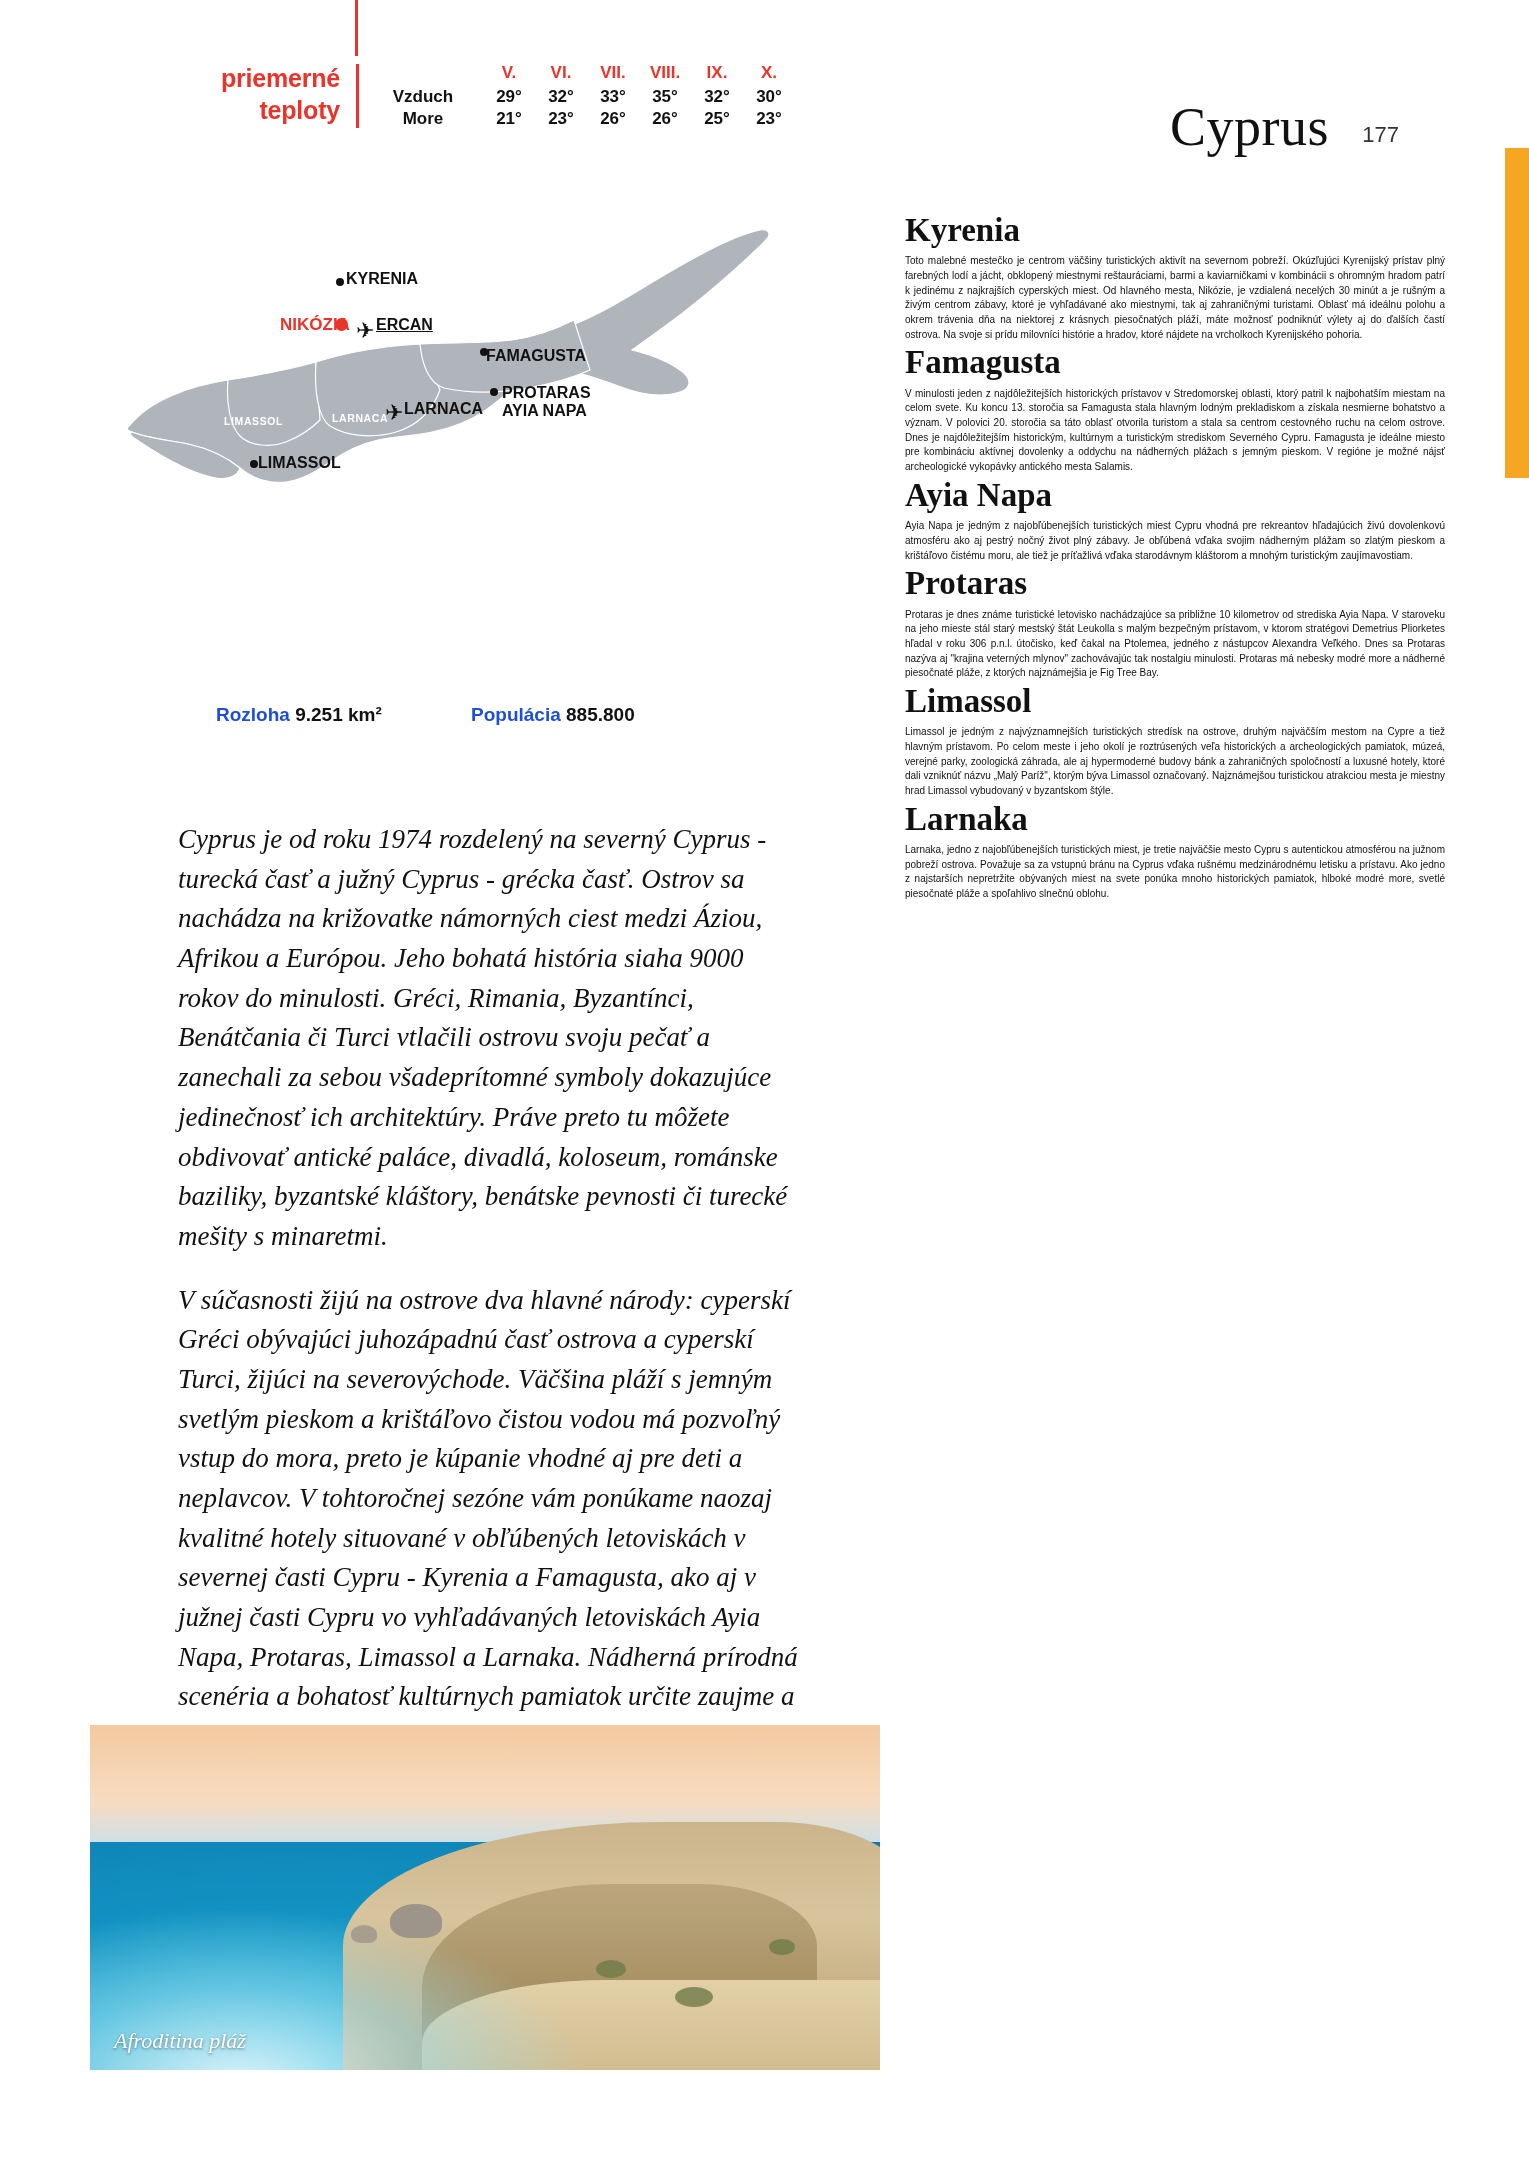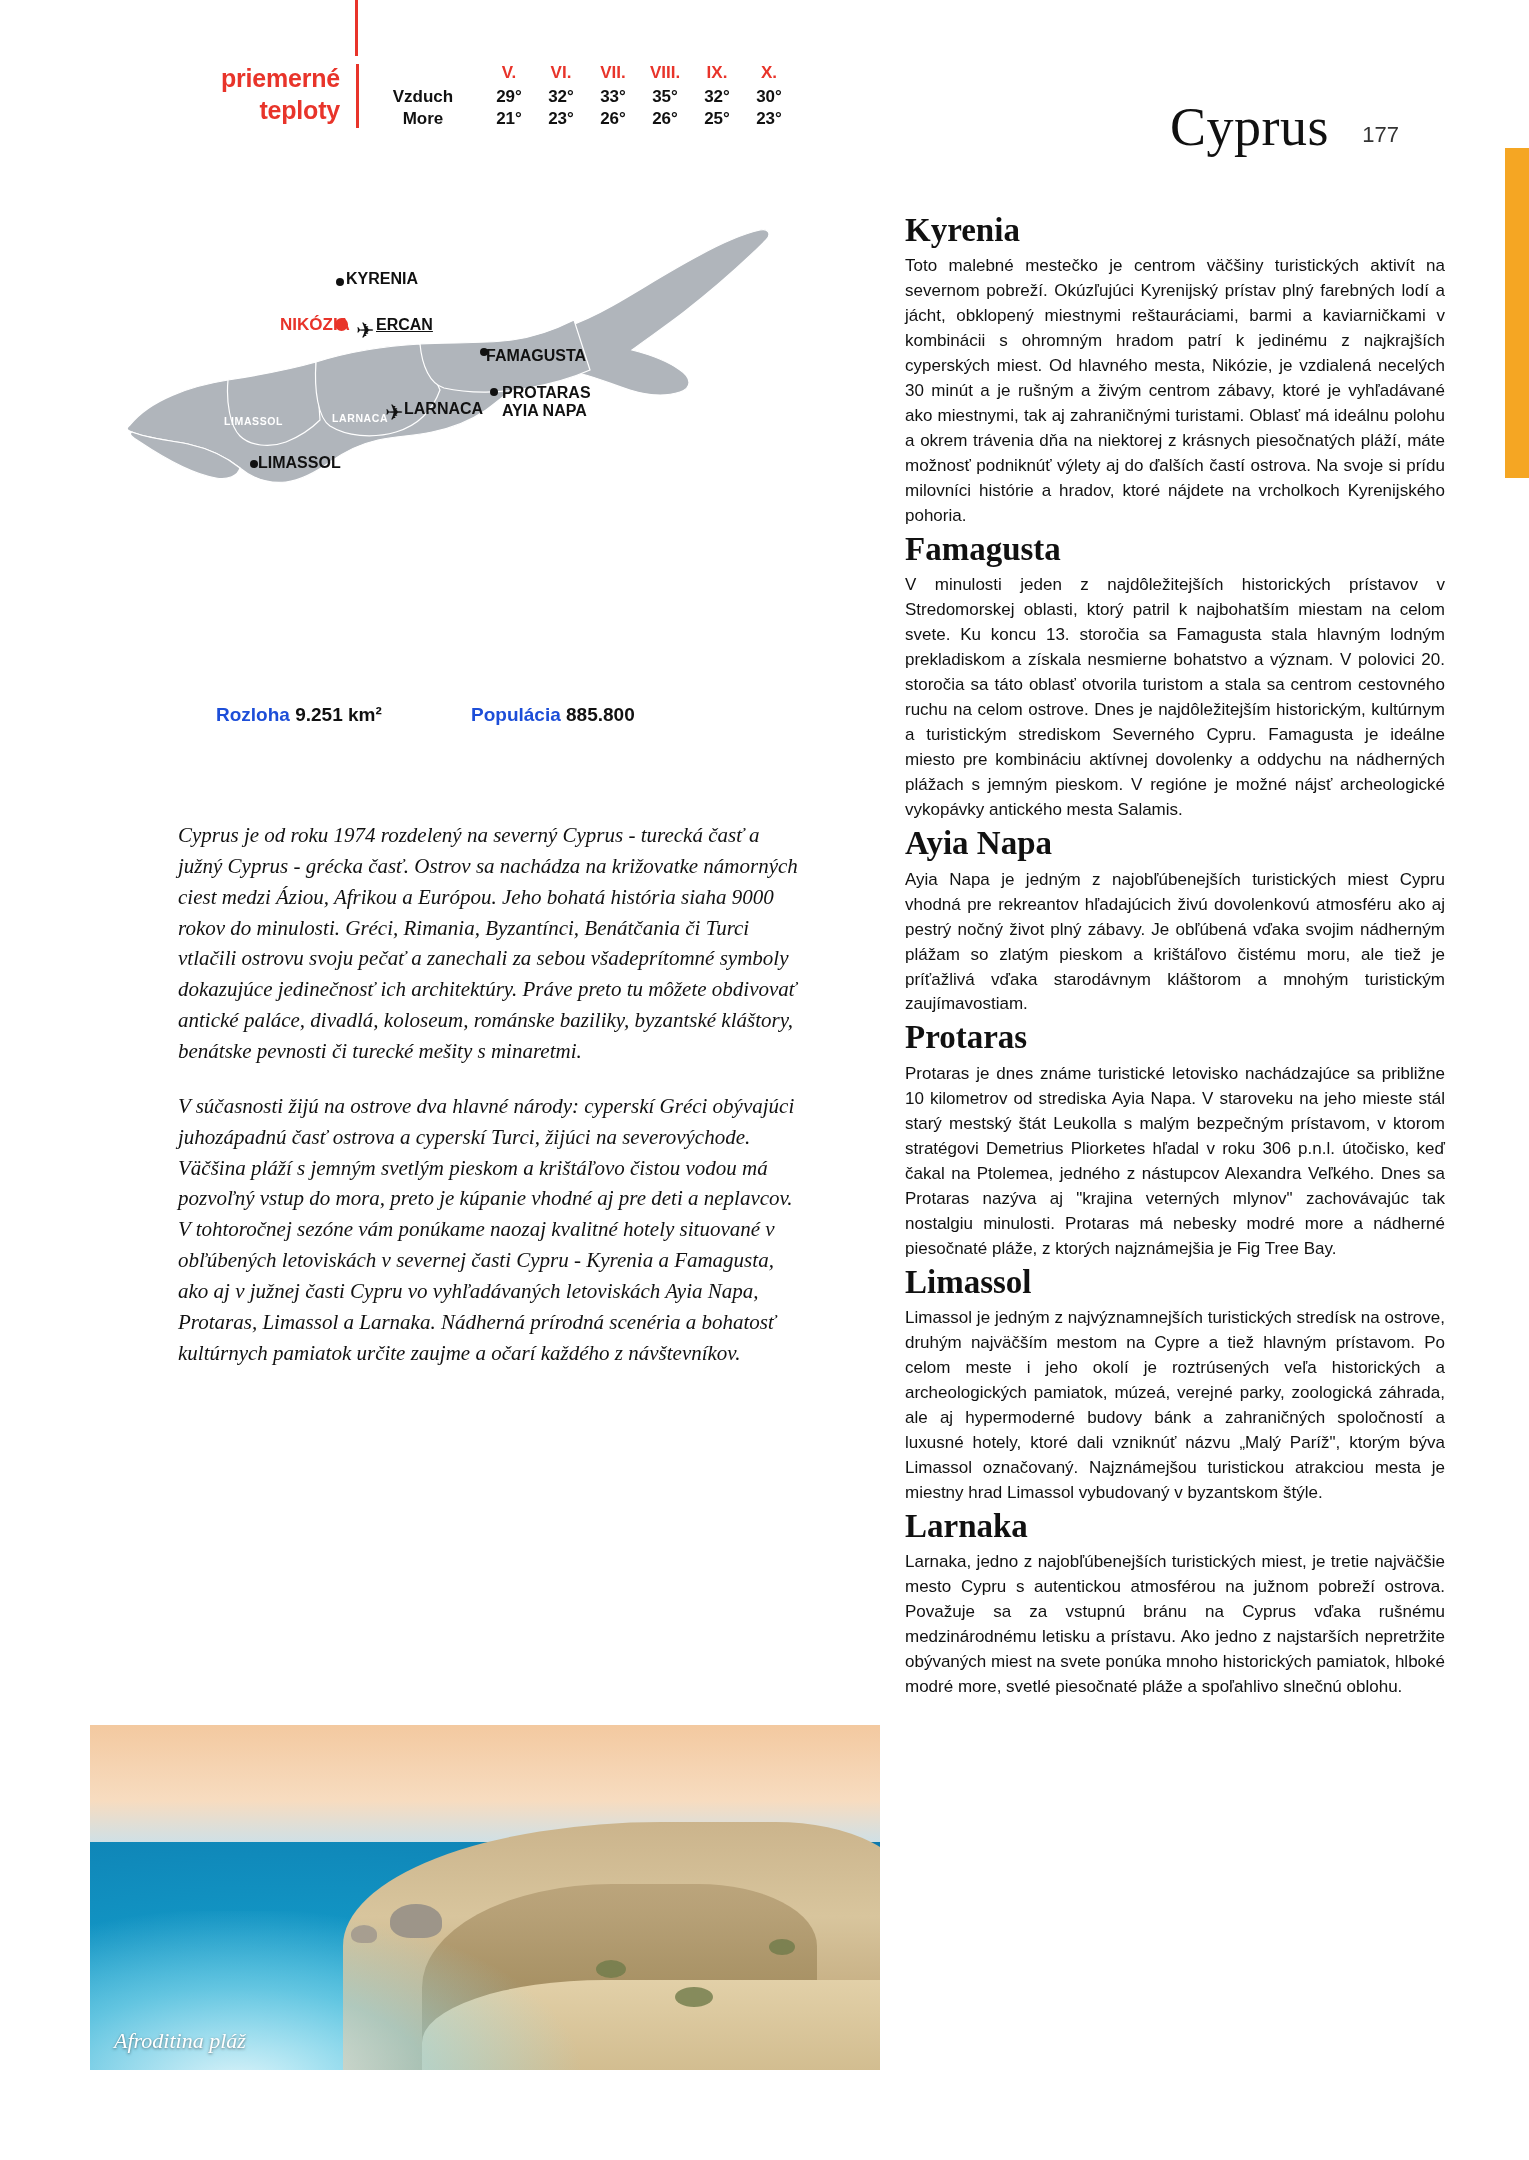--- a/index.html
+++ b/index.html
@@ -174,21 +174,21 @@
   .facts .val { color: #111; }
 
   
   .intro {
     position: absolute;
     left: 178px;
     top: 820px;
     width: 620px;
     font-family: "Liberation Serif", serif;
     font-style: italic;
-    font-size: 21px;
+    font-size: 27px;
     line-height: 1.47;
     color: #111;
     text-align: left;
   }
   .intro p { margin: 0 0 24px 0; }
 
   
   .photo {
     position: absolute;
     left: 90px;
@@ -286,21 +286,21 @@
     width: 540px;
   }
   .sec-title {
     font-family: "Liberation Serif", serif;
     font-size: 33px;
     color: #111;
     margin: 0 0 6px 0;
     line-height: 1.1;
   }
   .sec-body {
-    font-size: 17px;
+    font-size: 10px;
     line-height: 1.47;
     color: #111;
     text-align: justify;
     margin: 0 0 22px 0;
   }
   .sec-body:last-child { margin-bottom: 0; }
   .sec + .sec { margin-top: 2px; }
 </style>
 </head>
 <body>

